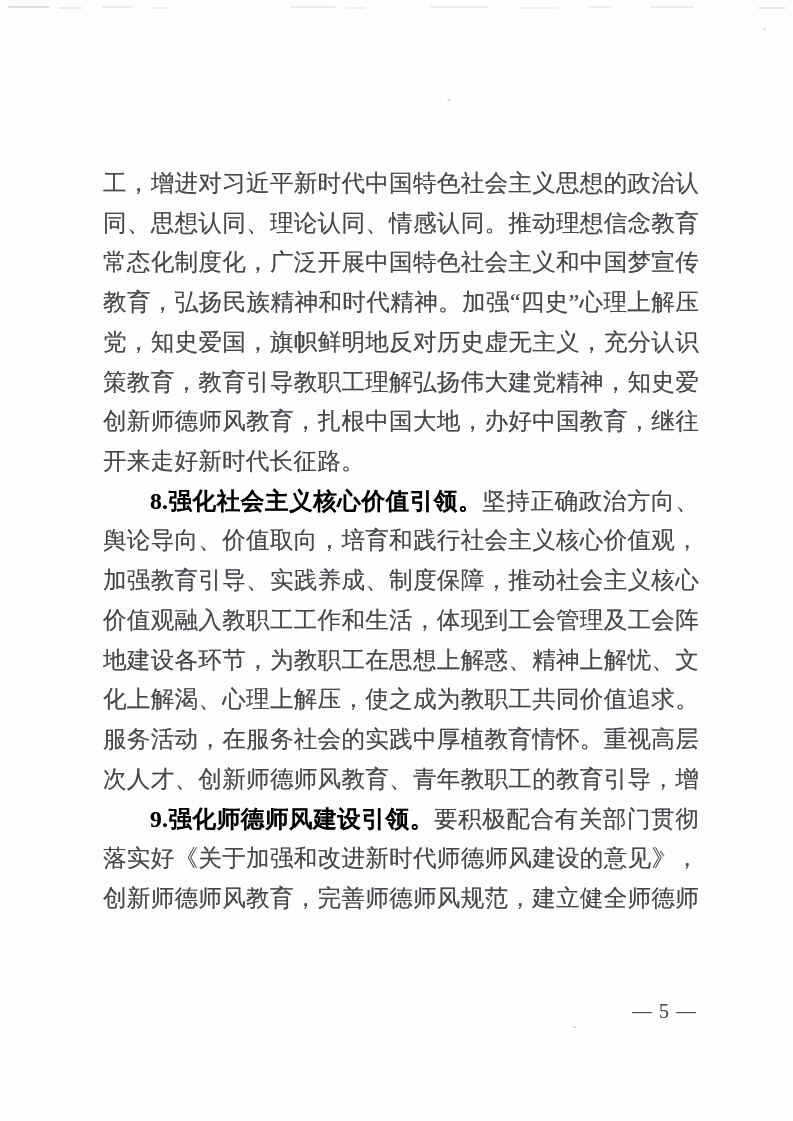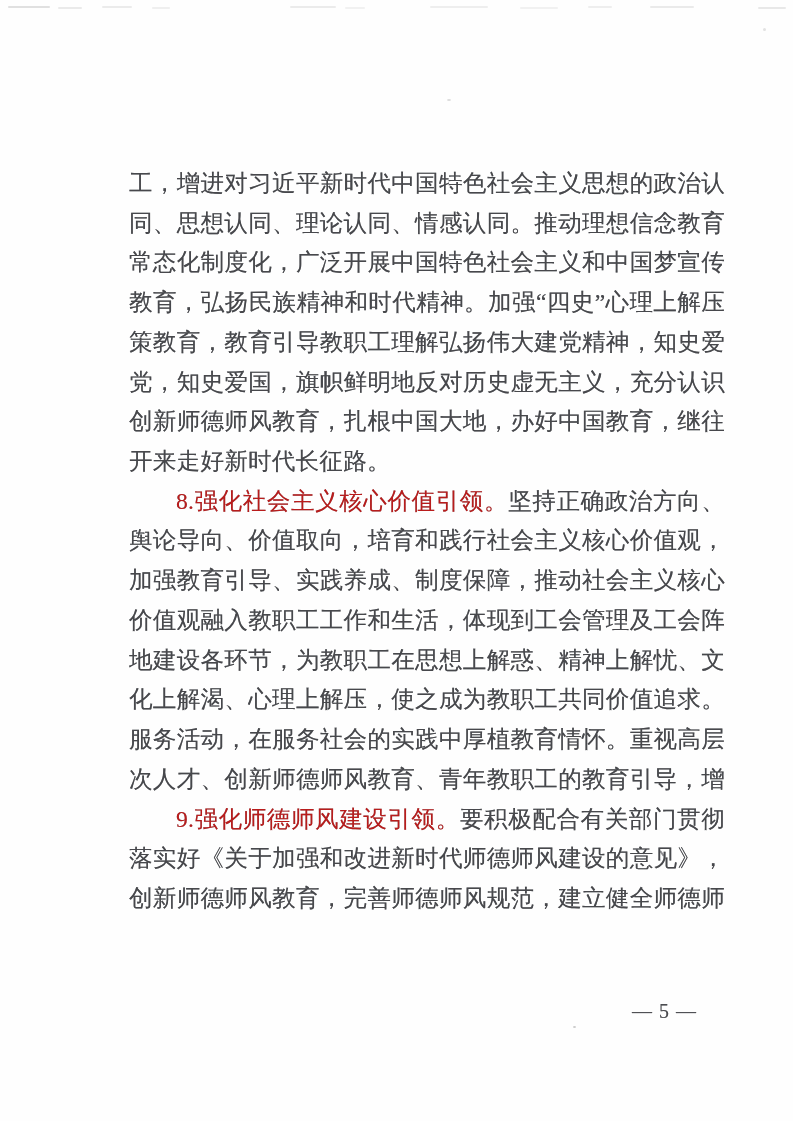--- a/index.html
+++ b/index.html
@@ -35,39 +35,38 @@
     transform: rotate(-35deg);
   }
   .doc-body {
     position: absolute;
     left: 103px;
     top: 164px;
     width: 596px;
     color: #47484c;
     font-size: 23.6px;
     text-shadow: 0 0 0.5px rgba(70, 72, 76, 0.55);
-    margin-left: 26px;
   }
   .line {
     height: 39.72px;
     line-height: 39.72px;
     letter-spacing: 0.2px;
     text-align: justify;
     text-align-last: justify;
     text-justify: inter-character;
     overflow: hidden;
   }
   .line.no-justify {
     text-align: left;
     text-align-last: auto;
   }
   .line.indent { text-indent: 47px; }
   .num-heading {
-    font-weight: normal;
-    color: #b91c1c;
+    font-weight: bold;
+    color: #000000;
   }
   .page-number {
     position: absolute;
     top: 1000px;
     right: 96px;
     font-size: 20px;
     letter-spacing: 1px;
     color: #4b4c50;
     text-shadow: 0 0 0.5px rgba(75, 76, 80, 0.5);
     white-space: pre;
@@ -93,22 +92,22 @@
   <div class="speck" style="left:447px; top:99px;  width:4px; height:2px; background:#dcdcdc;"></div>
   <div class="speck" style="left:763px; top:28px;  width:3px; height:3px; background:#e2e2e2;"></div>
   <div class="tick" style="left:661px; top:850px;"></div>
   <div class="speck" style="left:573px; top:1026px; width:3px; height:2px; background:#cccccc;"></div>
 
   <div class="doc-body">
       <div class="line">工，增进对习近平新时代中国特色社会主义思想的政治认</div>
       <div class="line">同、思想认同、理论认同、情感认同。推动理想信念教育</div>
       <div class="line">常态化制度化，广泛开展中国特色社会主义和中国梦宣传</div>
       <div class="line">教育，弘扬民族精神和时代精神。加强“四史”心理上解压</div>
+      <div class="line">党，知史爱国，旗帜鲜明地反对历史虚无主义，充分认识</div>
       <div class="line">策教育，教育引导教职工理解弘扬伟大建党精神，知史爱</div>
-      <div class="line">党，知史爱国，旗帜鲜明地反对历史虚无主义，充分认识</div>
       <div class="line">创新师德师风教育，扎根中国大地，办好中国教育，继往</div>
       <div class="line no-justify">开来走好新时代长征路。</div>
       <div class="line indent"><span class="num-heading">8.强化社会主义核心价值引领。</span>坚持正确政治方向、</div>
       <div class="line">舆论导向、价值取向，培育和践行社会主义核心价值观，</div>
       <div class="line">加强教育引导、实践养成、制度保障，推动社会主义核心</div>
       <div class="line">价值观融入教职工工作和生活，体现到工会管理及工会阵</div>
       <div class="line">地建设各环节，为教职工在思想上解惑、精神上解忧、文</div>
       <div class="line">化上解渴、心理上解压，使之成为教职工共同价值追求。</div>
       <div class="line">服务活动，在服务社会的实践中厚植教育情怀。重视高层</div>
       <div class="line">次人才、创新师德师风教育、青年教职工的教育引导，增强</div>

